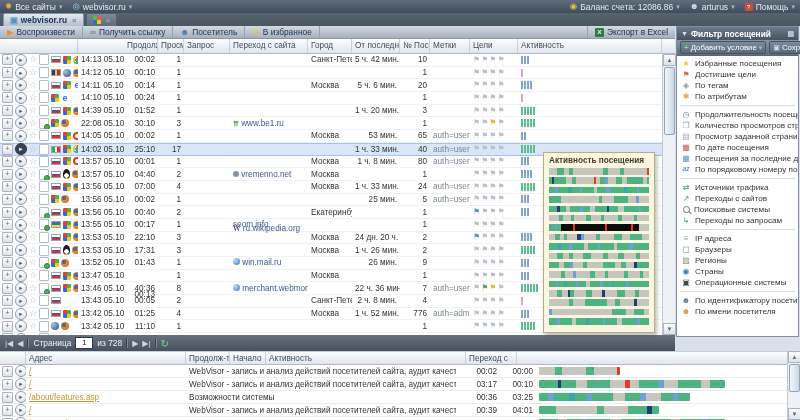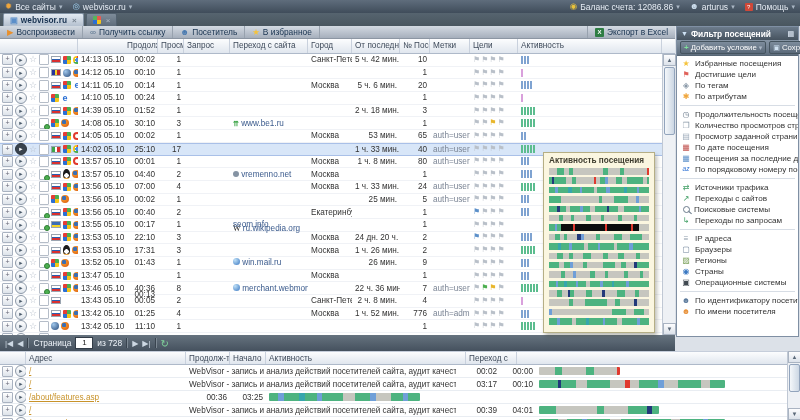--- a/index.html
+++ b/index.html
@@ -301,42 +301,42 @@
           <span class="fl fl-ru"></span>
           <span class="os-win"></span>
           <span class="br br-firefox"></span>
         </div>
         <div class="c " style="width: 46px;">14:39 05.10</div>
         <div class="c rt" style="width: 34px;">01:52</div>
         <div class="c rt" style="width: 26px;">1</div>
         <div class="c " style="width: 46px;"></div>
         <div class="c" style="width: 78px;"></div>
         <div class="c " style="width: 44px;"></div>
-        <div class="c rt" style="width: 48px;">2 ч. 18 мин.</div>
+        <div class="c rt" style="width: 48px;">1 ч. 20 мин.</div>
         <div class="c rt" style="width: 30px;">3</div>
         <div class="c tagtxt" style="width: 40px;"></div>
         <div class="c goal" style="width: 48px;"><span style="color: rgb(185, 192, 201);">⚑</span><span style="color: rgb(185, 192, 201);">⚑</span><span style="color: rgb(185, 192, 201);">⚑</span><span style="color: rgb(185, 192, 201);">⚑</span></div>
         <div class="c acts" style="width: 144px;">
           <i style="background: rgb(92, 189, 143);"></i>
           <i style="background: rgb(92, 189, 143);"></i>
           <i style="background: rgb(92, 189, 143);"></i>
           <i style="background: rgb(92, 189, 143);"></i>
           <i style="background: rgb(92, 189, 143);"></i>
         </div>
       </div>
       <div class="row">
         <div class="c icell" style="width: 78px;">
           <span class="x-exp">+</span>
           <span class="x-play">▸</span>
           <span class="x-star">☆</span>
           <span class="x-page link"></span>
           <span class="os-win"></span>
           <span class="br br-firefox"></span>
         </div>
-        <div class="c " style="width: 46px;">14:08 05.10</div>
+        <div class="c " style="width: 46px;">22:08 05.10</div>
         <div class="c rt" style="width: 34px;">30:10</div>
         <div class="c rt" style="width: 26px;">3</div>
         <div class="c " style="width: 46px;"></div>
         <div class="c" style="width: 78px;"><span class="rf-be1">⇈</span><span class="reflink"> www.be1.ru</span></div>
         <div class="c " style="width: 44px;"></div>
         <div class="c rt" style="width: 48px;"></div>
         <div class="c rt" style="width: 30px;">1</div>
         <div class="c tagtxt" style="width: 40px;"></div>
         <div class="c goal" style="width: 48px;"><span style="color: rgb(185, 192, 201);">⚑</span><span style="color: rgb(185, 192, 201);">⚑</span><span style="color: rgb(232, 182, 44);">⚑</span><span style="color: rgb(185, 192, 201);">⚑</span></div>
         <div class="c acts" style="width: 144px;">
@@ -847,20 +847,21 @@
           <div class="bbar" style="width: 96%; background: linear-gradient(90deg, rgb(77, 179, 128) 0%, rgb(77, 179, 128) 10%, rgb(34, 57, 122) 10%, rgb(34, 57, 122) 12%, rgb(77, 179, 128) 12%, rgb(77, 179, 128) 20%, rgb(198, 198, 191) 20%, rgb(198, 198, 191) 26%, rgb(77, 179, 128) 26%, rgb(77, 179, 128) 38%, rgb(198, 198, 191) 38%, rgb(198, 198, 191) 46%, rgb(224, 57, 46) 46%, rgb(224, 57, 46) 49%, rgb(198, 198, 191) 49%, rgb(198, 198, 191) 54%, rgb(77, 179, 128) 54%, rgb(77, 179, 128) 64%, rgb(111, 159, 216) 64%, rgb(111, 159, 216) 67%, rgb(198, 198, 191) 67%, rgb(198, 198, 191) 75%, rgb(77, 179, 128) 75%, rgb(77, 179, 128) 87%, rgb(198, 198, 191) 87%, rgb(198, 198, 191) 92%, rgb(77, 179, 128) 92%, rgb(77, 179, 128) 100%);"></div>
         </div>
         <div class="c" style="width: 51px;"></div>
       </div>
       <div class="brow">
         <div class="c icell" style="width: 26px;">
           <span class="x-exp">+</span>
           <span class="x-play">▸</span>
         </div>
         <div class="c" style="width: 160px;"><span class="addr">/about/features.asp</span></div>
+        <div class="c" style="width: 270px;">Возможности системы</div>
         <div class="c rt" style="width: 44px;">00:36</div>
         <div class="c rt" style="width: 36px;">03:25</div>
         <div class="c bbarwrap" style="width: 200px;">
           <div class="bbar" style="width: 78%; background: linear-gradient(90deg, rgb(77, 179, 128) 0%, rgb(77, 179, 128) 6%, rgb(111, 159, 216) 6%, rgb(111, 159, 216) 10%, rgb(77, 179, 128) 10%, rgb(77, 179, 128) 20%, rgb(55, 166, 173) 20%, rgb(55, 166, 173) 24%, rgb(77, 179, 128) 24%, rgb(77, 179, 128) 32%, rgb(111, 159, 216) 32%, rgb(111, 159, 216) 35%, rgb(77, 179, 128) 35%, rgb(77, 179, 128) 49%, rgb(198, 198, 191) 49%, rgb(198, 198, 191) 57%, rgb(77, 179, 128) 57%, rgb(77, 179, 128) 67%, rgb(111, 159, 216) 67%, rgb(111, 159, 216) 71%, rgb(198, 198, 191) 71%, rgb(198, 198, 191) 81%, rgb(77, 179, 128) 81%, rgb(77, 179, 128) 89%, rgb(111, 159, 216) 89%, rgb(111, 159, 216) 92%, rgb(77, 179, 128) 92%, rgb(77, 179, 128) 100%);"></div>
         </div>
         <div class="c" style="width: 51px;"></div>
       </div>
       <div class="brow">
         <div class="c icell" style="width: 26px;">
           <span class="x-exp">+</span>

